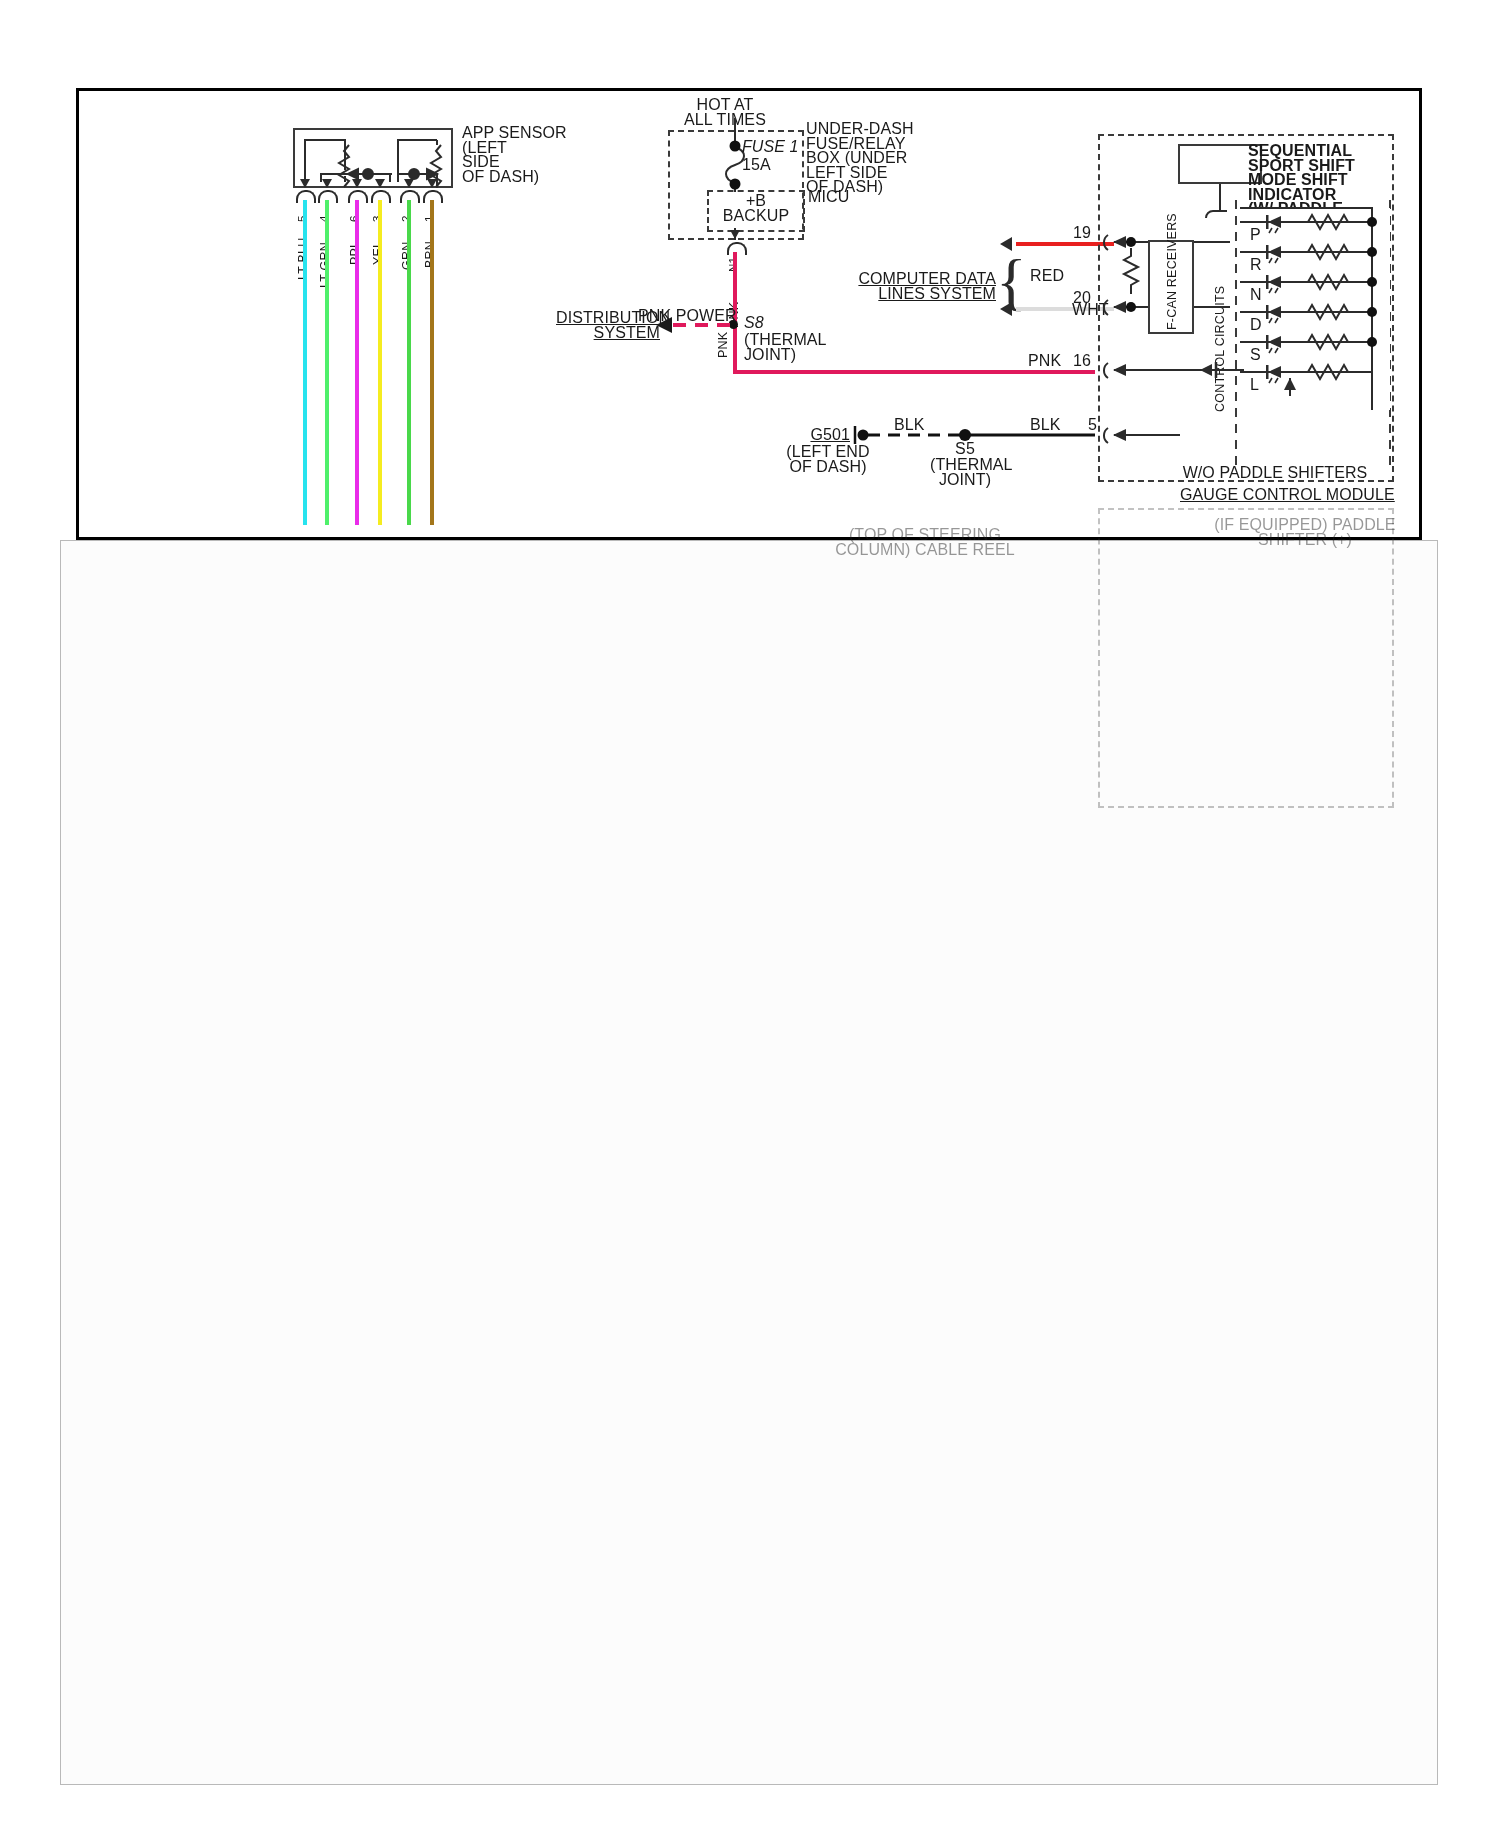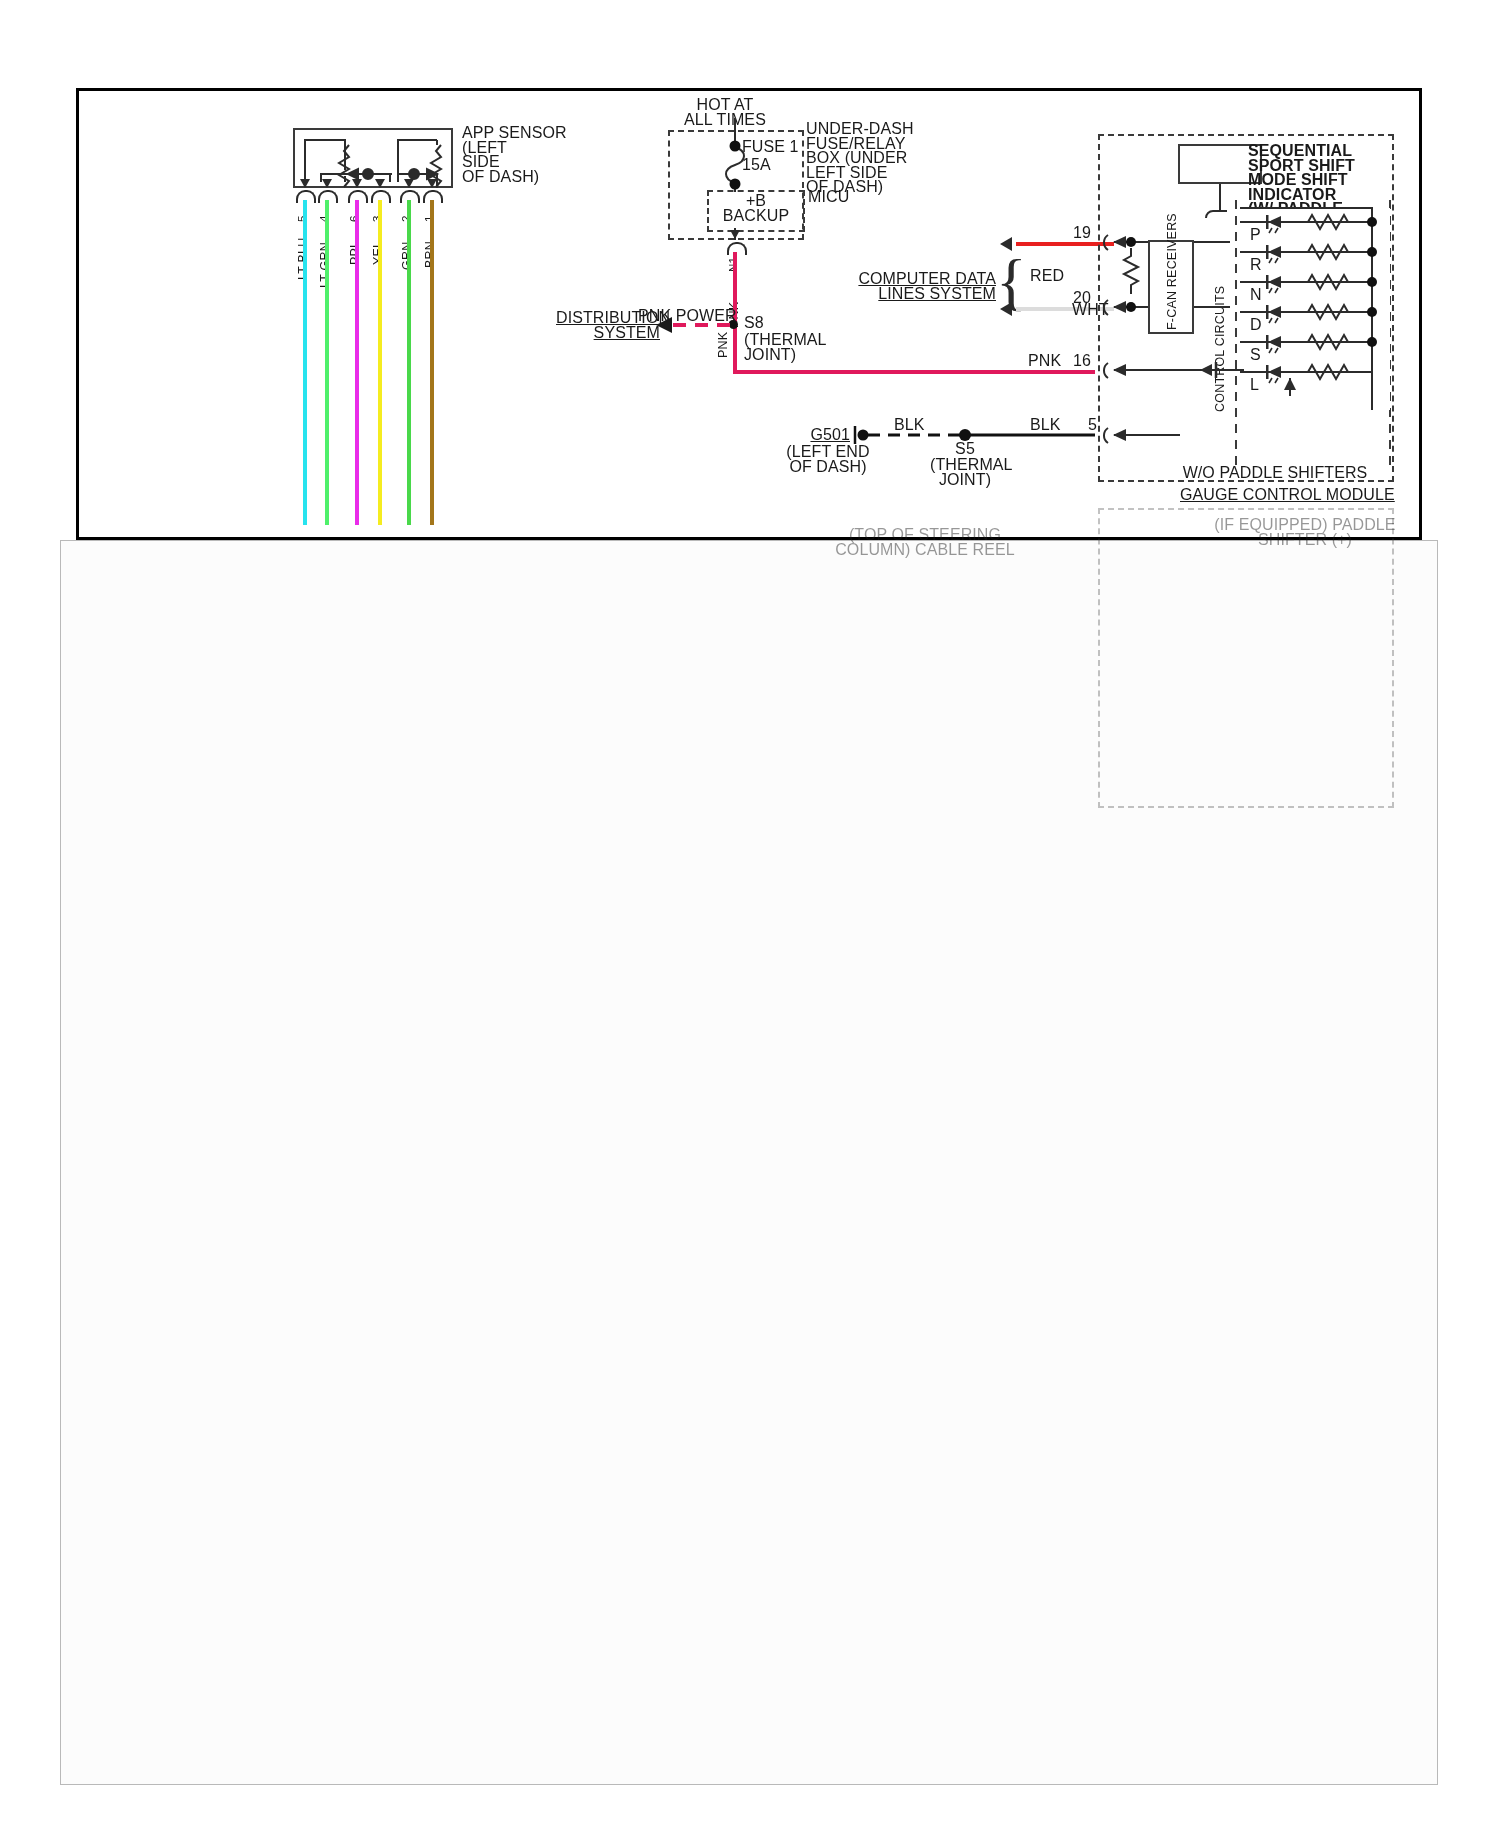--- a/index.html
+++ b/index.html
@@ -208,33 +208,33 @@
   <svg class="ov">
     <g stroke="#2b2b2b" stroke-width="2" fill="none">
       <line x1="735" y1="118" x2="735" y2="144"></line>
       <path d="M735,147 c12,4 12,14 0,18 c-12,4 -12,14 0,18"></path>
       <line x1="735" y1="186" x2="735" y2="192"></line>
       <line x1="735" y1="228" x2="735" y2="240"></line>
     </g>
     <circle cx="735" cy="146" r="5.5" fill="#111"></circle>
     <circle cx="735" cy="184" r="5.5" fill="#111"></circle>
   </svg>
-  <div class="lbl" style="left:742px;top:140px;">FUSE 1</div>
+  <div class="lbl" style="left:742px;top:140px;font-style:italic;">FUSE 1</div>
   <div class="lbl" style="left:742px;top:158px;">15A</div>
   <div class="arrD sm" style="left:730px;top:230px;"></div>
   <div class="cup-d" style="left:727px;top:242px;"></div>
   <div class="vtxt sm" style="left:727px;top:272px;">N1</div>
   <div class="vtxt" style="left:727px;top:328px;">PNK</div>
 
   <div class="w pnk" style="left:733px;top:252px;height:72px;"></div>
   <div class="w pnk" style="left:733px;top:324px;height:50px;"></div>
   <div class="wh pnk" style="left:733px;top:370px;width:362px;"></div>
 
   <div class="dot" style="left:729px;top:320px;"></div>
-  <div class="lbl" style="left:744px;top:316px;">S8</div>
+  <div class="lbl" style="left:744px;top:316px;font-style:italic;">S8</div>
   <div class="lbl" style="left:744px;top:333px;width:90px;">(THERMAL
 JOINT)</div>
   <div class="vtxt" style="left:716px;top:358px;">PNK</div>
 
   <svg class="ov">
     <line x1="730" y1="325" x2="660" y2="325" stroke="#e0195c" stroke-width="4" stroke-dasharray="13,9"></line>
     <polygon points="656,325 672,317 672,333" fill="#1a1a1a"></polygon>
   </svg>
   <div class="lbl r" style="left:556px;top:311px;width:104px;">DISTRIBUTION
 SYSTEM</div>

